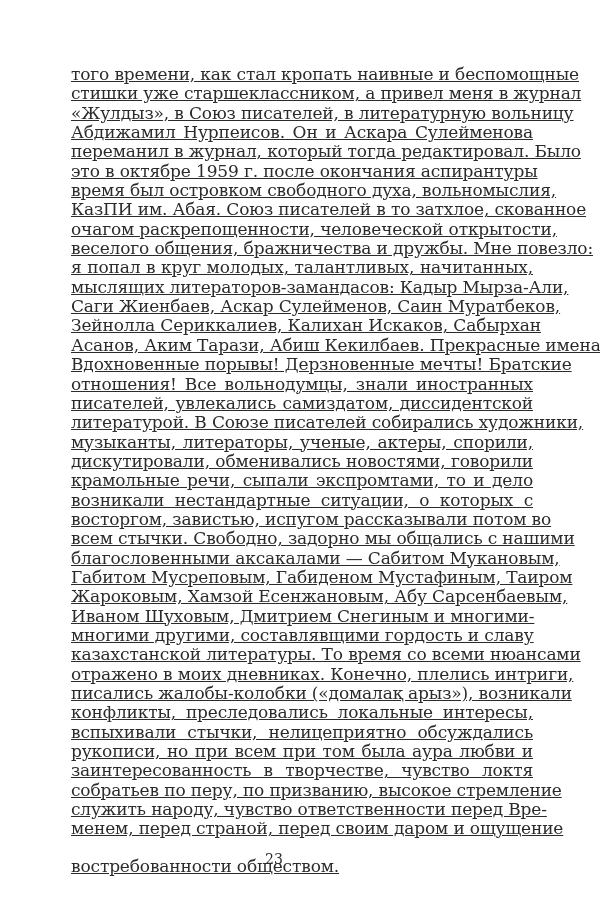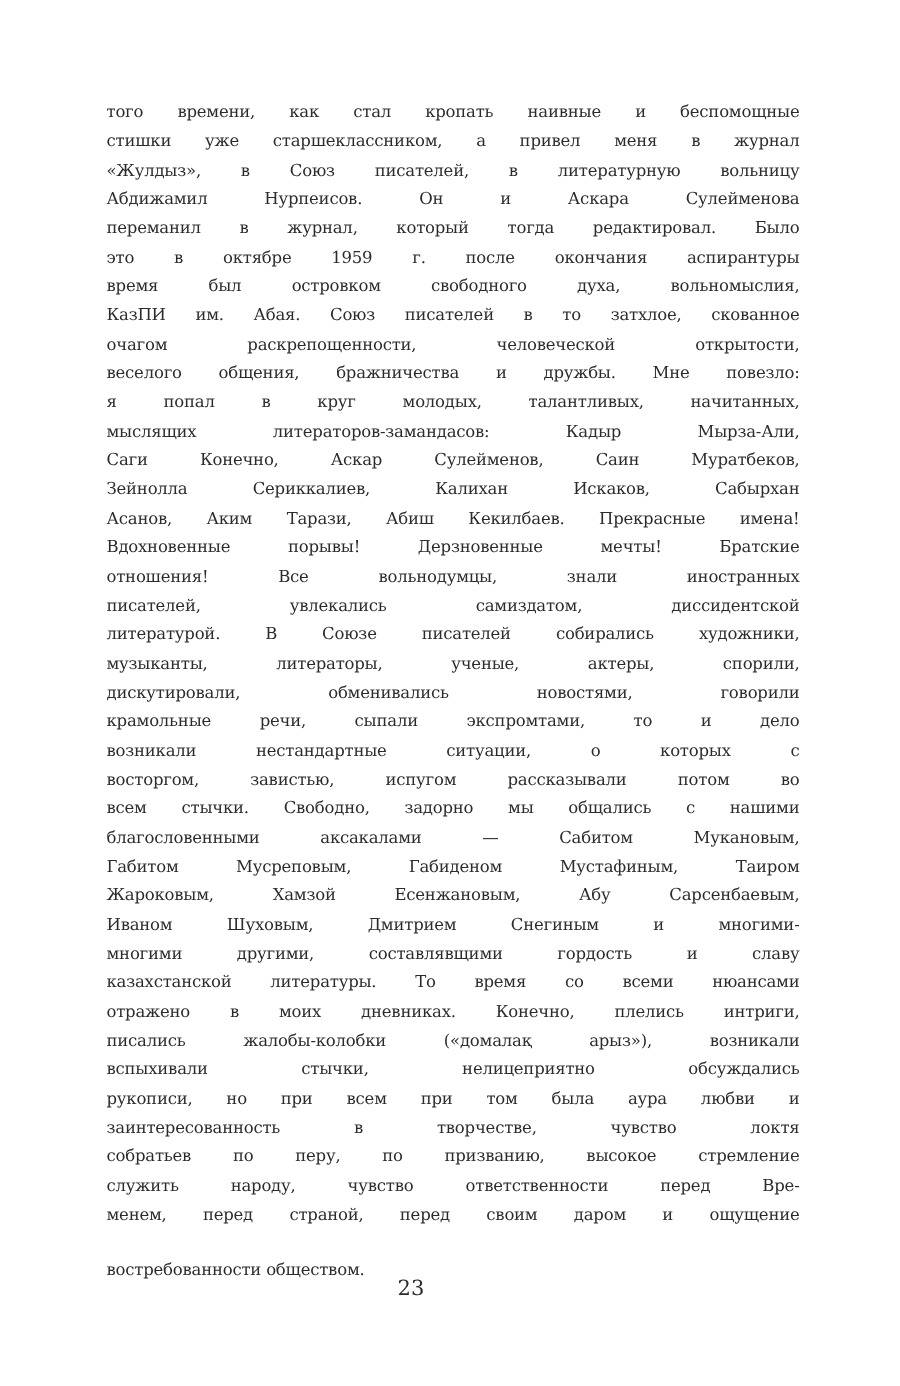--- a/index.html
+++ b/index.html
@@ -12,22 +12,23 @@
       height: 924px;
       position: relative;
       overflow: hidden;
     }
     .page {
       position: absolute;
       left: 71px;
       top: 65px;
       width: 462px;
       font-family: "DejaVu Serif", "Liberation Serif", serif;
-      font-size: 11px;
+      font-size: 17px;
       color: #2b2b2b;
+      text-decoration: underline;
     }
     .line {
       display: block;
       height: 19.35px;
       line-height: 19.35px;
       white-space: nowrap;
       text-align: justify;
       text-align-last: justify;
       letter-spacing: -0.15px;
       overflow: visible;
@@ -56,41 +57,42 @@
   <span class="line">«Жулдыз», в Союз писателей, в литературную вольницу</span>
   <span class="line">Абдижамил Нурпеисов. Он и Аскара Сулейменова</span>
   <span class="line">переманил в журнал, который тогда редактировал. Было</span>
   <span class="line">это в октябре 1959 г. после окончания аспирантуры</span>
   <span class="line">время был островком свободного духа, вольномыслия,</span>
   <span class="line">КазПИ им. Абая. Союз писателей в то затхлое, скованное</span>
   <span class="line">очагом раскрепощенности, человеческой открытости,</span>
   <span class="line">веселого общения, бражничества и дружбы. Мне повезло:</span>
   <span class="line">я попал в круг молодых, талантливых, начитанных,</span>
   <span class="line">мыслящих литераторов-замандасов: Кадыр Мырза-Али,</span>
-  <span class="line">Саги Конечно, Аскар Сулейменов, Саин Муратбеков,</span>
+  <span class="line">Саги Жиенбаев, Аскар Сулейменов, Саин Муратбеков,</span>
   <span class="line">Зейнолла Сериккалиев, Калихан Искаков, Сабырхан</span>
   <span class="line">Асанов, Аким Тарази, Абиш Кекилбаев. Прекрасные имена!</span>
   <span class="line">Вдохновенные порывы! Дерзновенные мечты! Братские</span>
   <span class="line">отношения! Все вольнодумцы, знали иностранных</span>
   <span class="line">писателей, увлекались самиздатом, диссидентской</span>
   <span class="line">литературой. В Союзе писателей собирались художники,</span>
   <span class="line">музыканты, литераторы, ученые, актеры, спорили,</span>
   <span class="line">дискутировали, обменивались новостями, говорили</span>
   <span class="line">крамольные речи, сыпали экспромтами, то и дело</span>
   <span class="line">возникали нестандартные ситуации, о которых с</span>
   <span class="line">восторгом, завистью, испугом рассказывали потом во</span>
   <span class="line">всем стычки. Свободно, задорно мы общались с нашими</span>
   <span class="line">благословенными аксакалами — Сабитом Мукановым,</span>
   <span class="line">Габитом Мусреповым, Габиденом Мустафиным, Таиром</span>
   <span class="line">Жароковым, Хамзой Есенжановым, Абу Сарсенбаевым,</span>
   <span class="line">Иваном Шуховым, Дмитрием Снегиным и многими-</span>
   <span class="line">многими другими, составлявщими гордость и славу</span>
   <span class="line">казахстанской литературы. То время со всеми нюансами</span>
   <span class="line">отражено в моих дневниках. Конечно, плелись интриги,</span>
   <span class="line">писались жалобы-колобки («домалақ арыз»), возникали</span>
+  <span class="line">конфликты, преследовались локальные интересы,</span>
   <span class="line">вспыхивали стычки, нелицеприятно обсуждались</span>
   <span class="line">рукописи, но при всем при том была аура любви и</span>
   <span class="line">заинтересованность в творчестве, чувство локтя</span>
   <span class="line">собратьев по перу, по призванию, высокое стремление</span>
   <span class="line">служить народу, чувство ответственности перед Вре-</span>
   <span class="line">менем, перед страной, перед своим даром и ощущение</span>
   <span class="line last">востребованности обществом.</span>
 </div>
 
 <div class="page-number">23</div>

